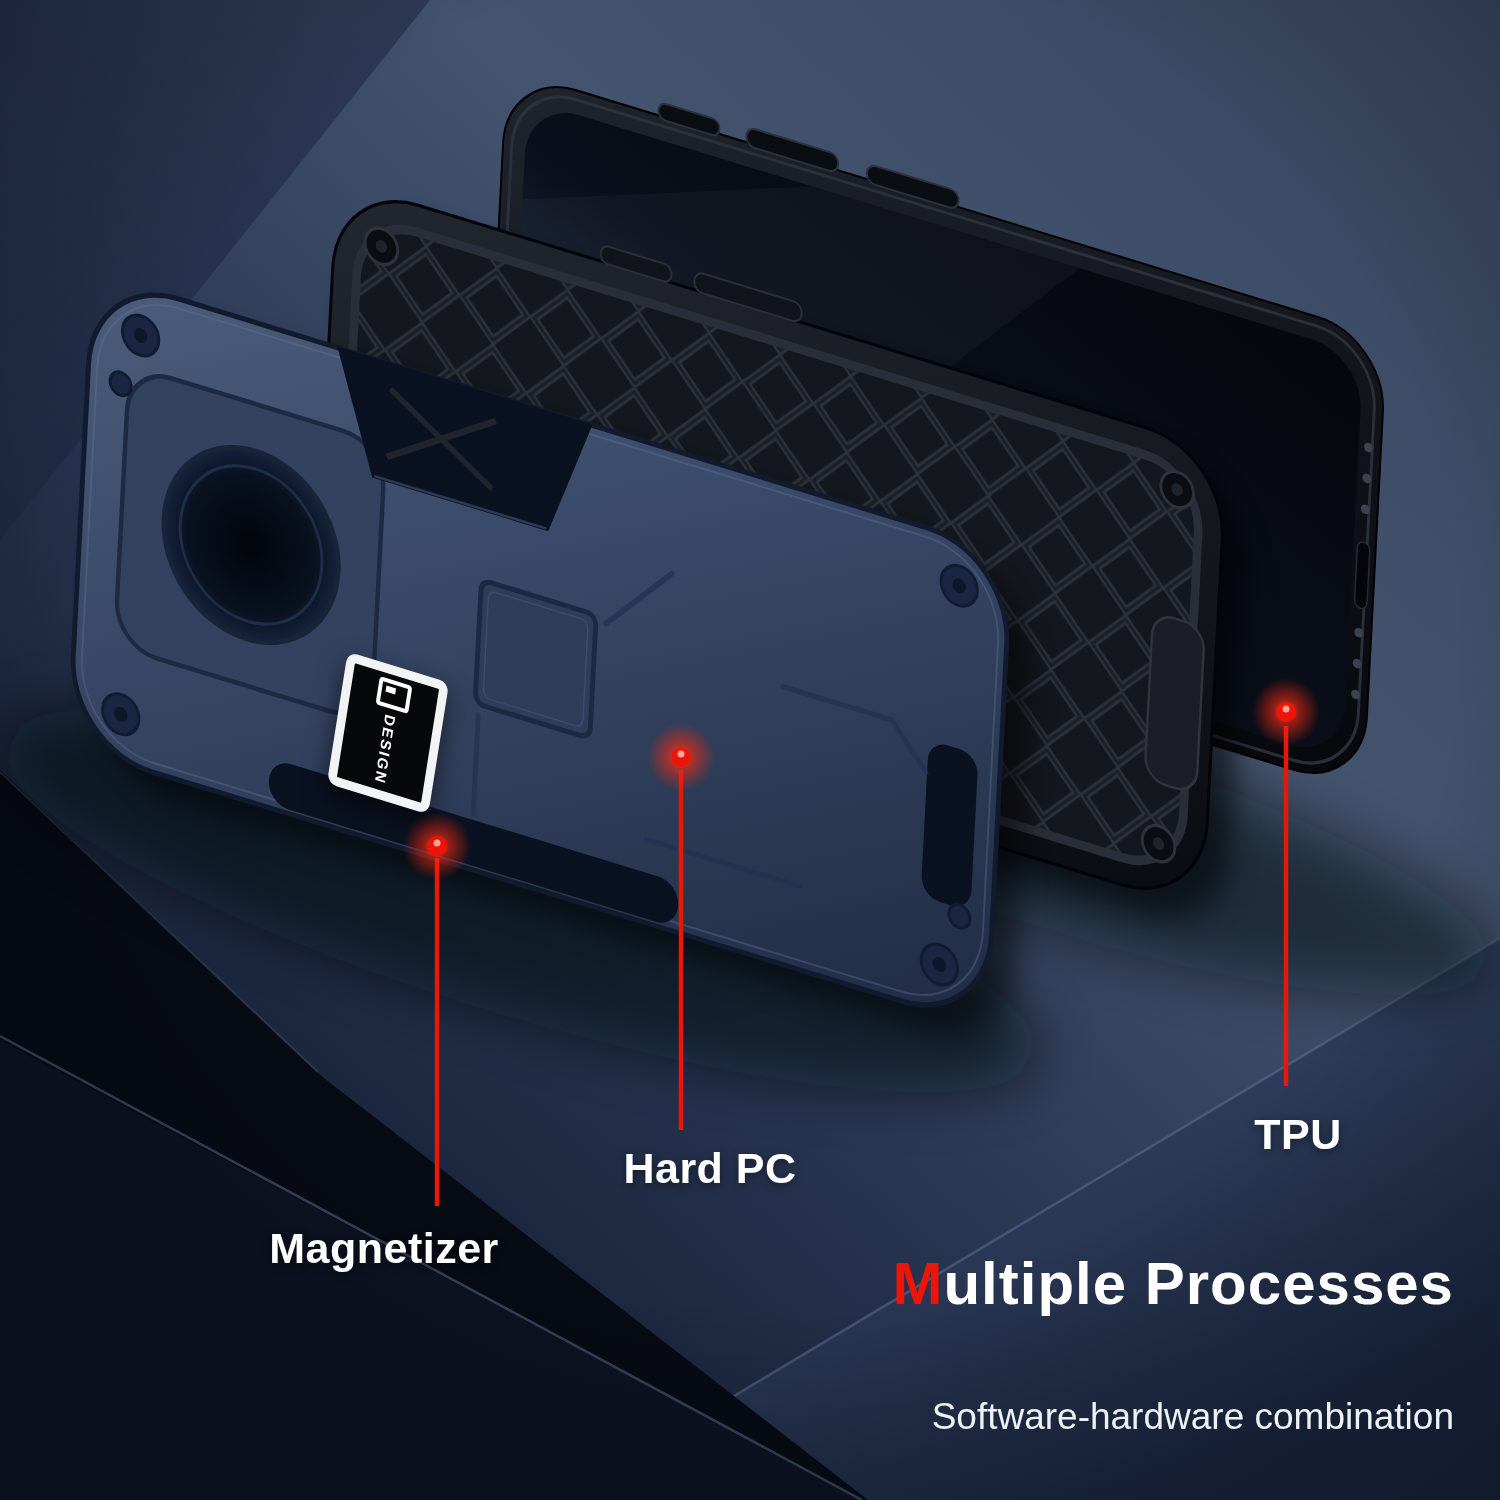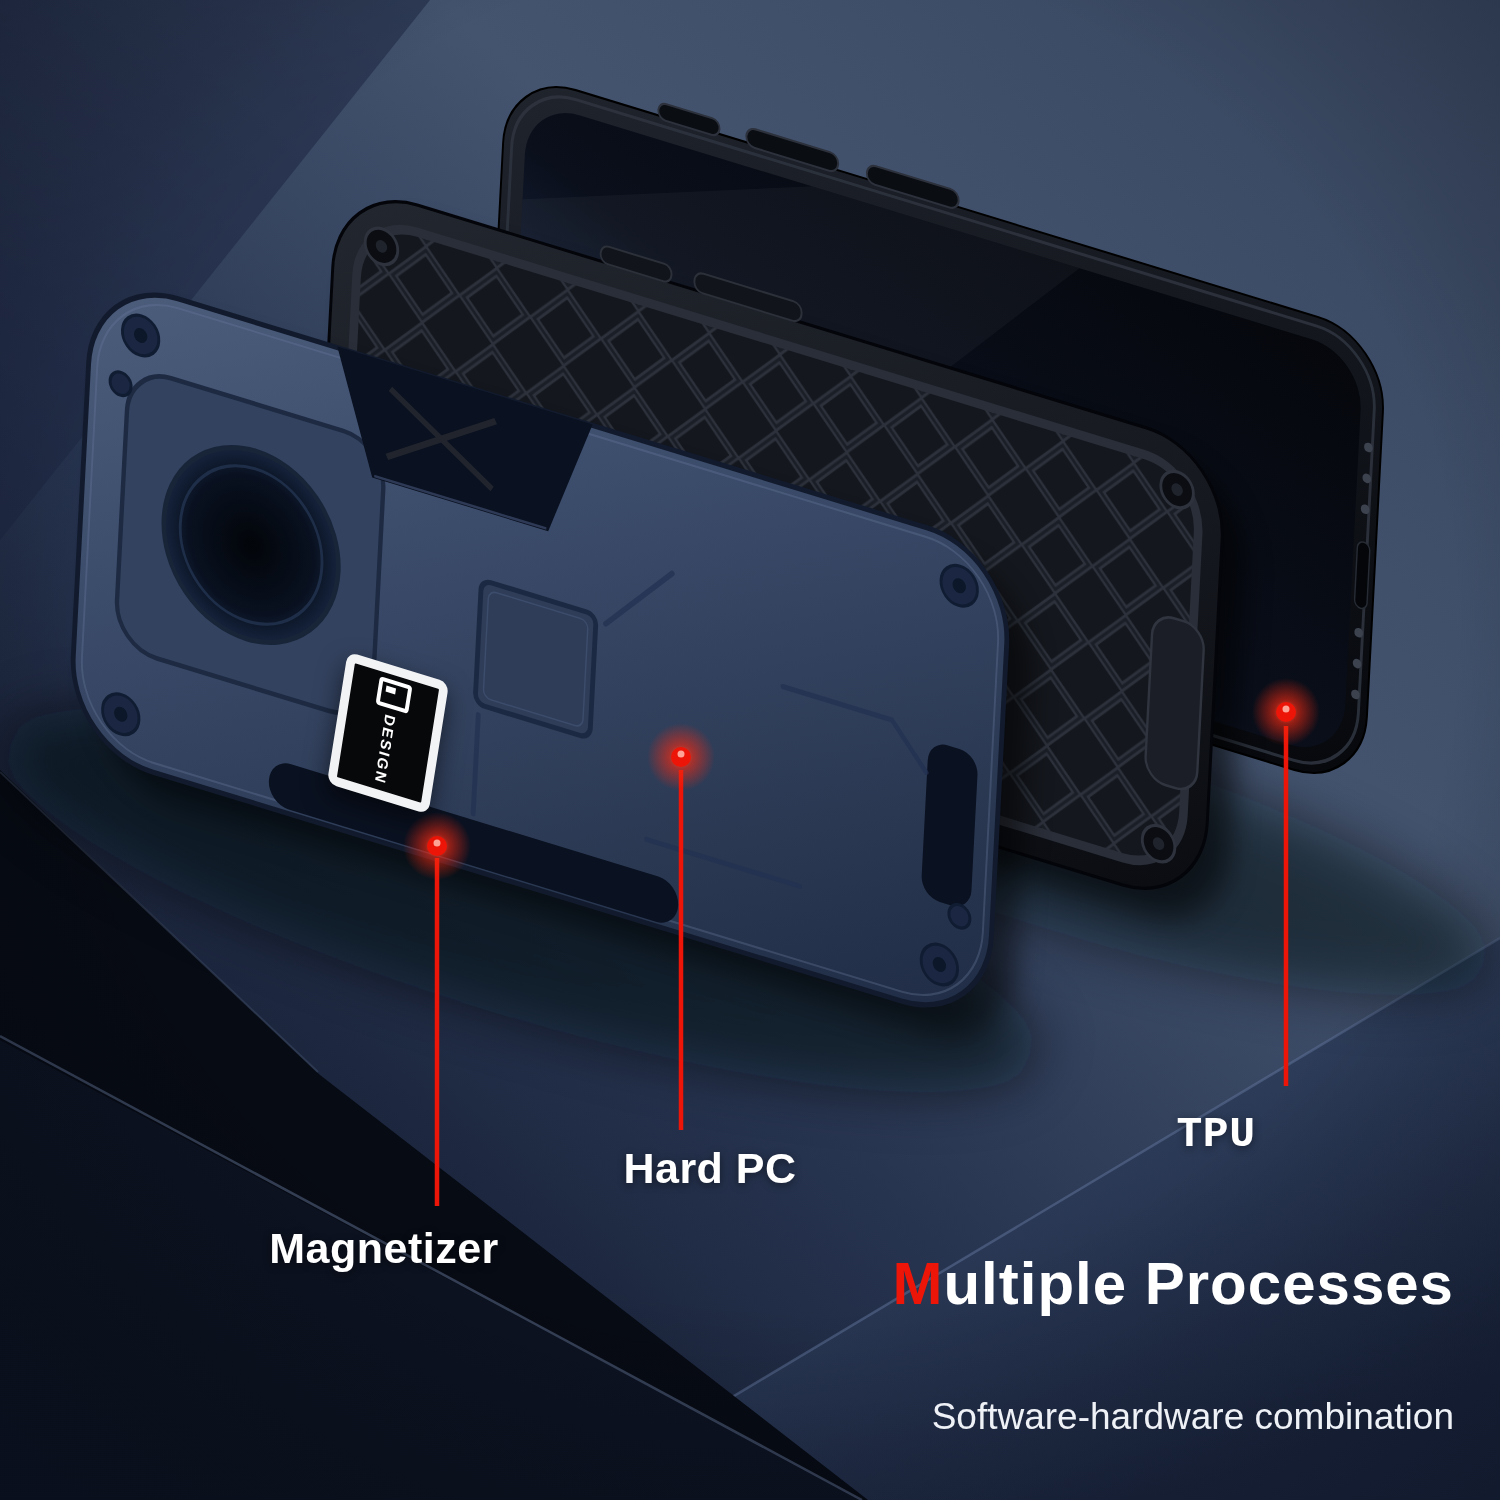--- a/index.html
+++ b/index.html
@@ -8,21 +8,21 @@
     font-family:"Liberation Sans",sans-serif;background:#1c2742;
   }
   .stage svg{position:absolute;left:0;top:0;}
   .callout-label{
     position:absolute;transform:translateX(-50%);
     color:#ffffff;font-size:43px;font-weight:600;letter-spacing:.5px;white-space:nowrap;
     text-shadow:0 2px 8px rgba(0,0,0,.45);
   }
   .label-magnetizer{left:384px;top:1224px;text-align:center;}
   .label-hardpc{left:710px;top:1144px;}
-  .label-tpu{left:1216px;top:1110px;font-family:Liberation Mono, monospace;}
+  .label-tpu{left:1298px;top:1110px;}
   .headline{
     position:absolute;top:1252px;right:46px;
     font-size:60px;font-weight:700;color:#ffffff;line-height:1.05;
     white-space:nowrap;letter-spacing:1px;
   }
   .headline .lead{color:#ec1507;}
   .subline{
     position:absolute;top:1396px;right:46px;
     font-size:37px;font-weight:400;color:#eef1f6;white-space:nowrap;
   }

